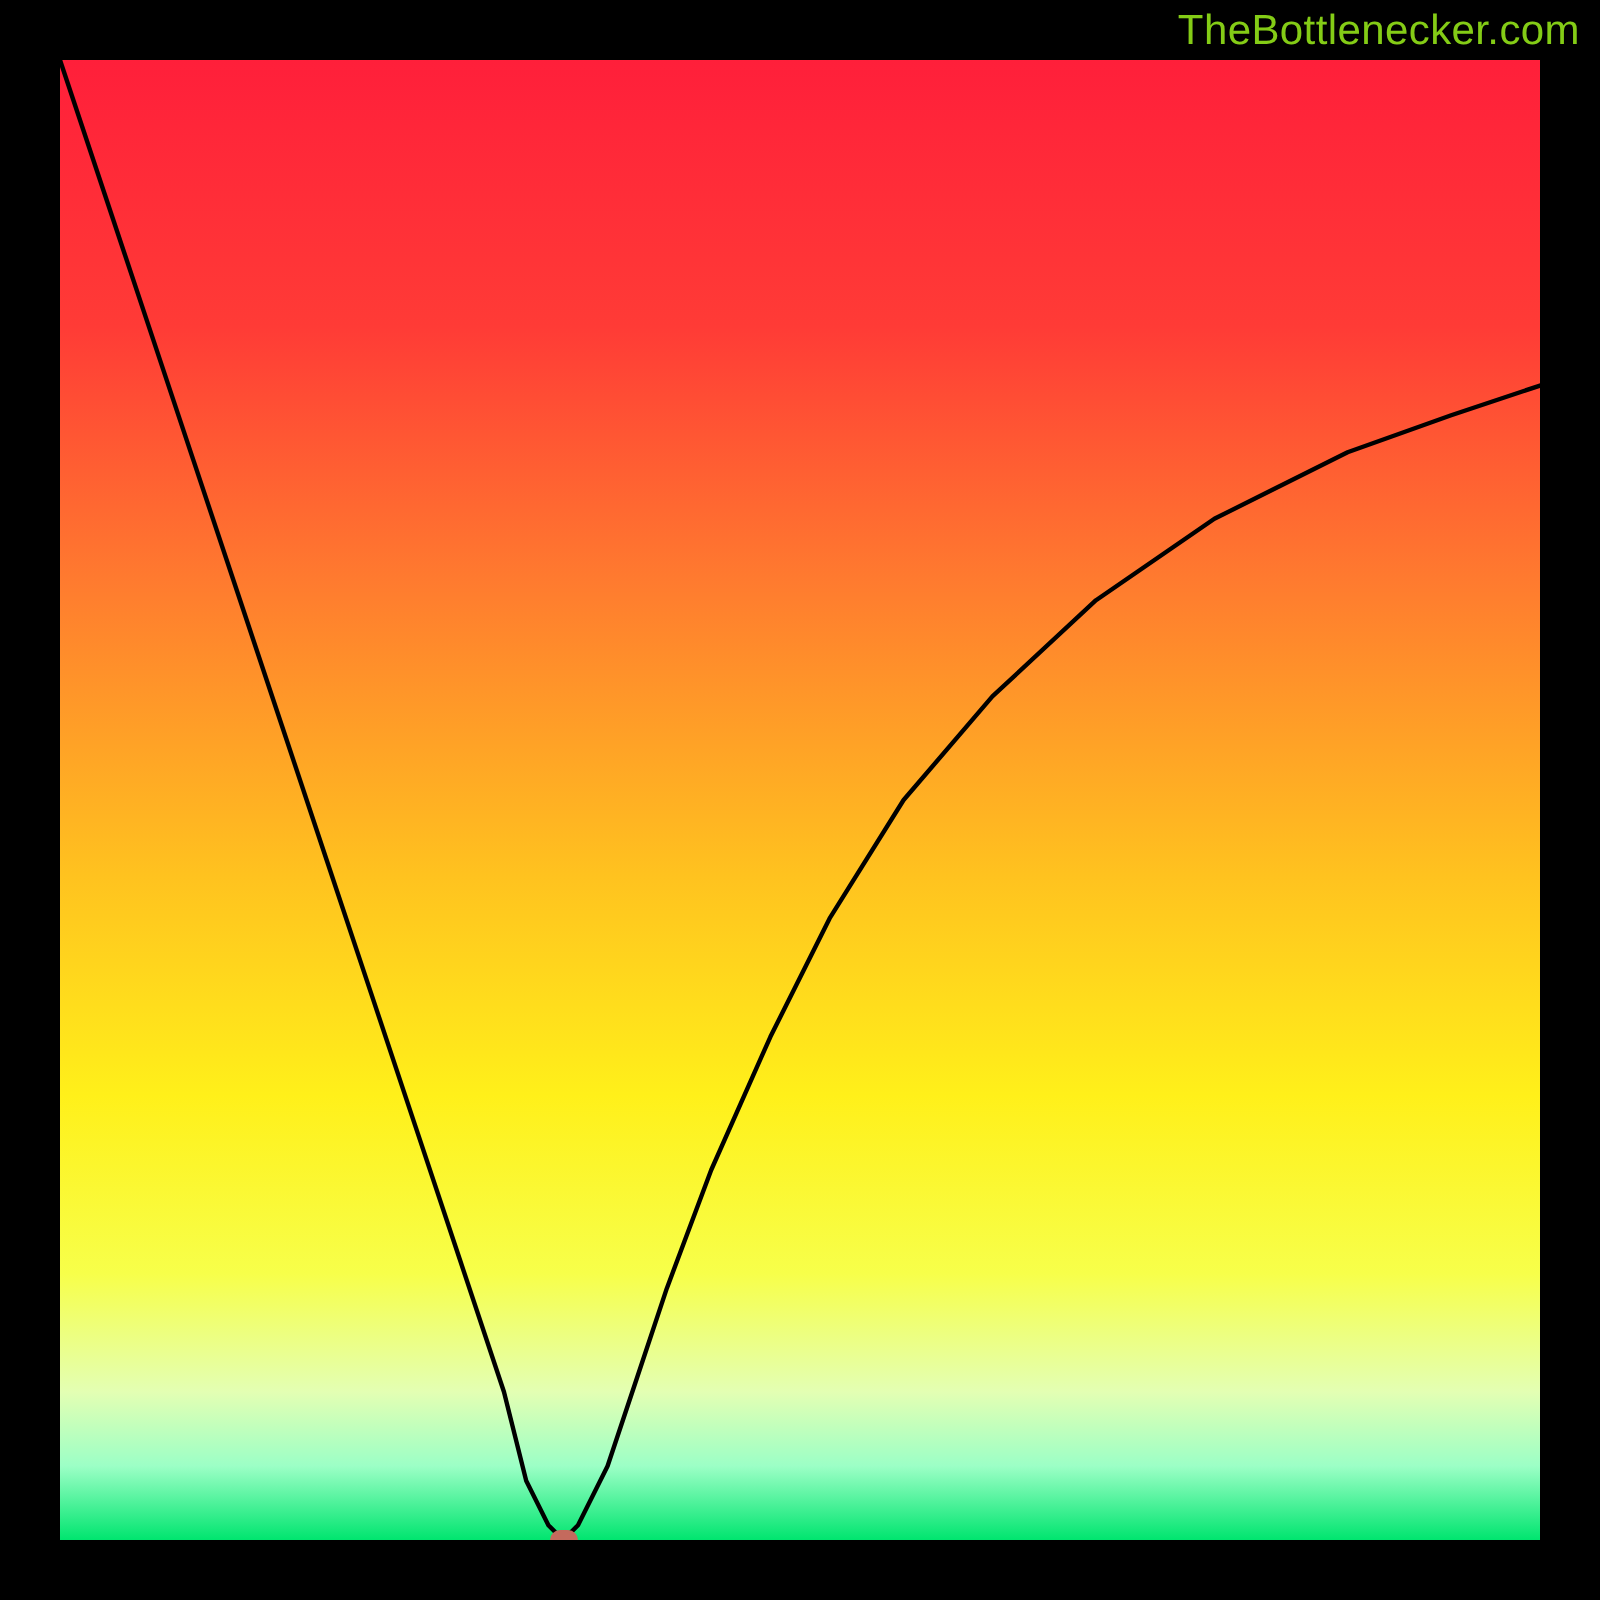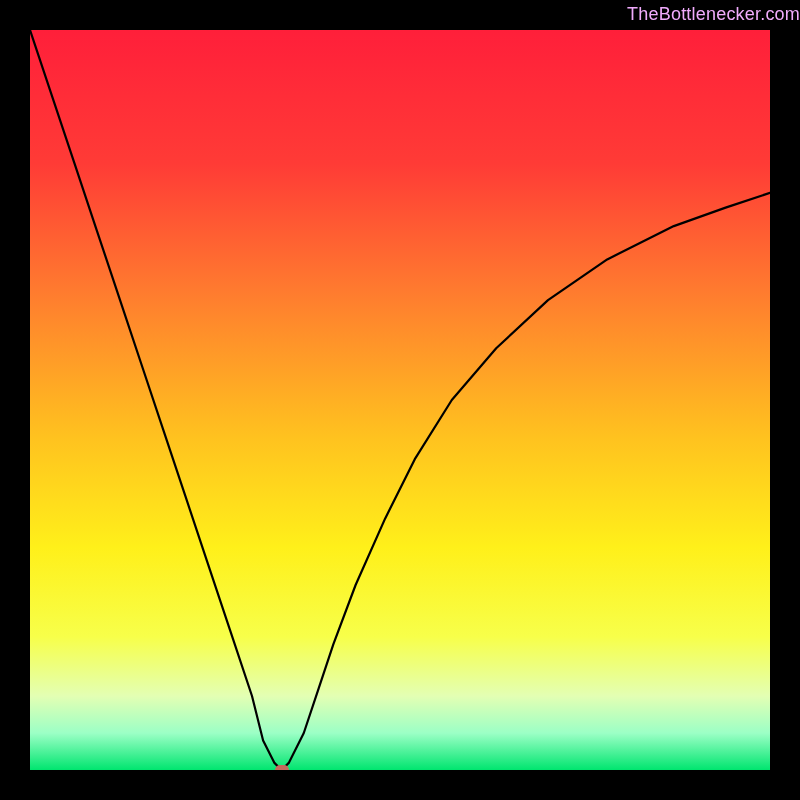--- a/index.html
+++ b/index.html
@@ -38,23 +38,23 @@
   .marker {
     position: absolute;
     width: 14px;
     height: 10px;
     border-radius: 5px;
     transform: translate(-50%, -50%);
   }
   .watermark {
     position: absolute;
     top: 4px;
-    right: 0;
-    color: #f0abfc;
-    font-size: 18px;
+    right: 10px;
+    color: #84cc16;
+    font-size: 21px;
     letter-spacing: 0.2px;
     font-weight: 400;
   }
 </style>
 </head>
 <body>
 
 <div class="frame">
   <div class="watermark">TheBottlenecker.com</div>
 

